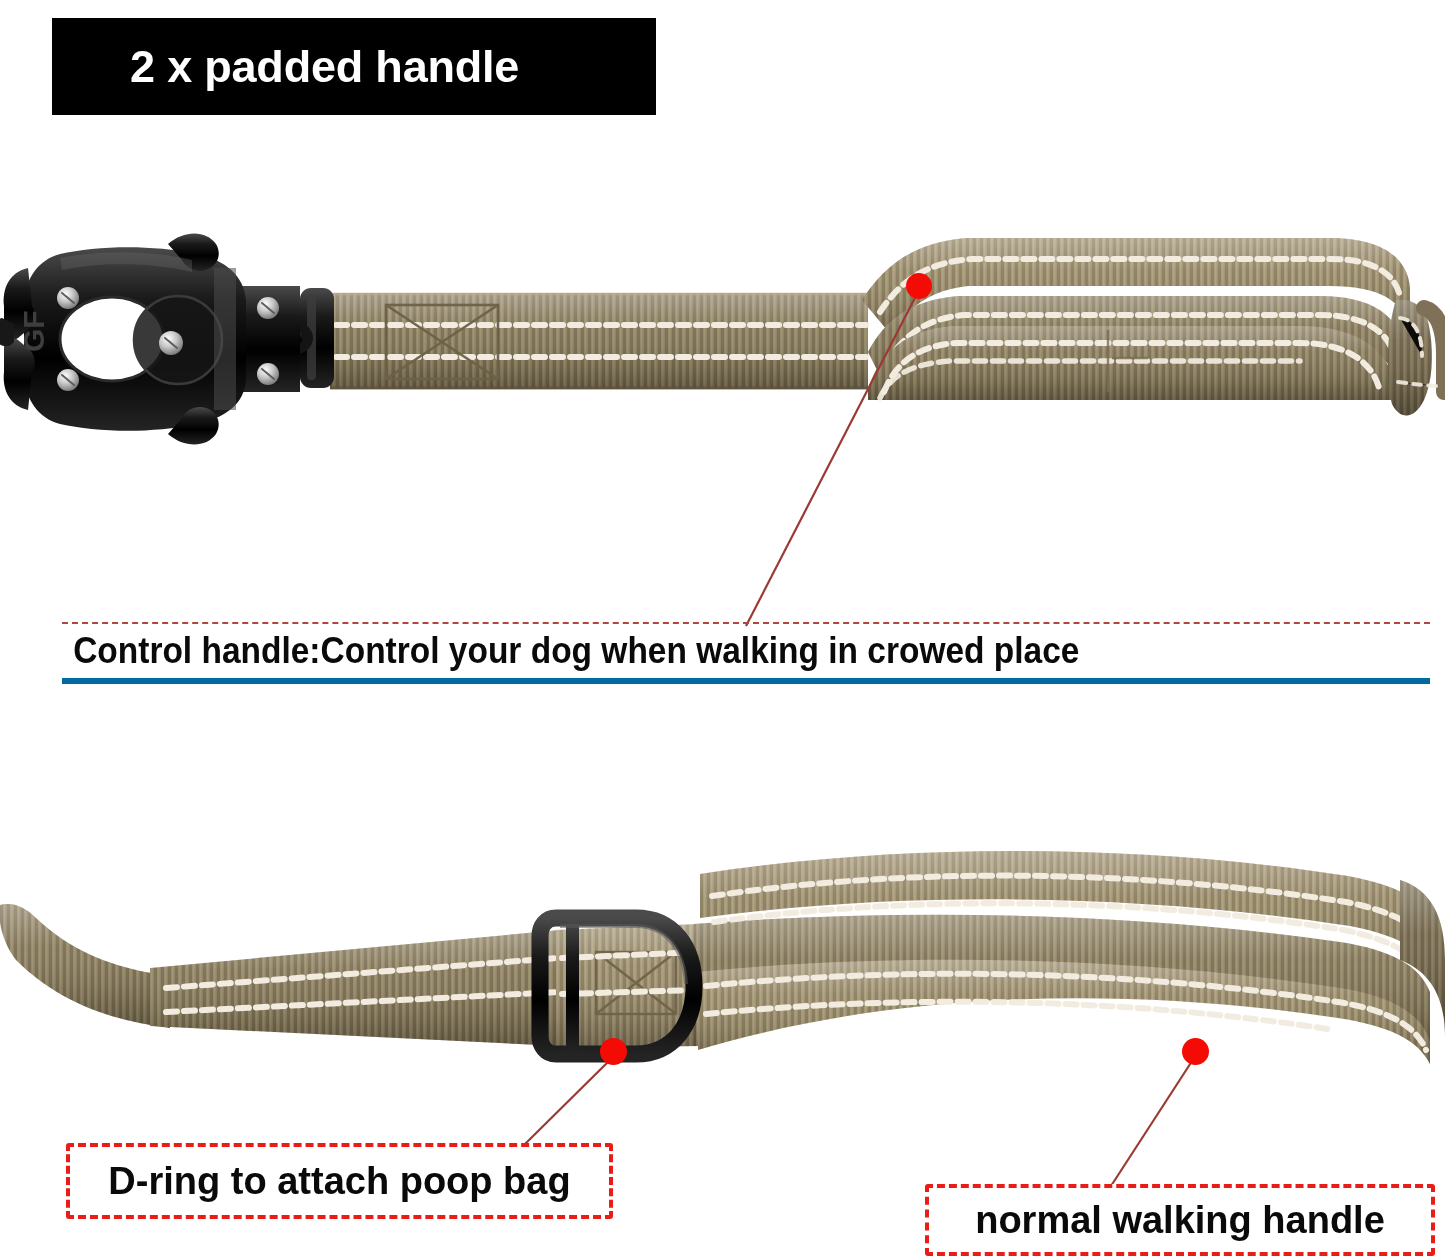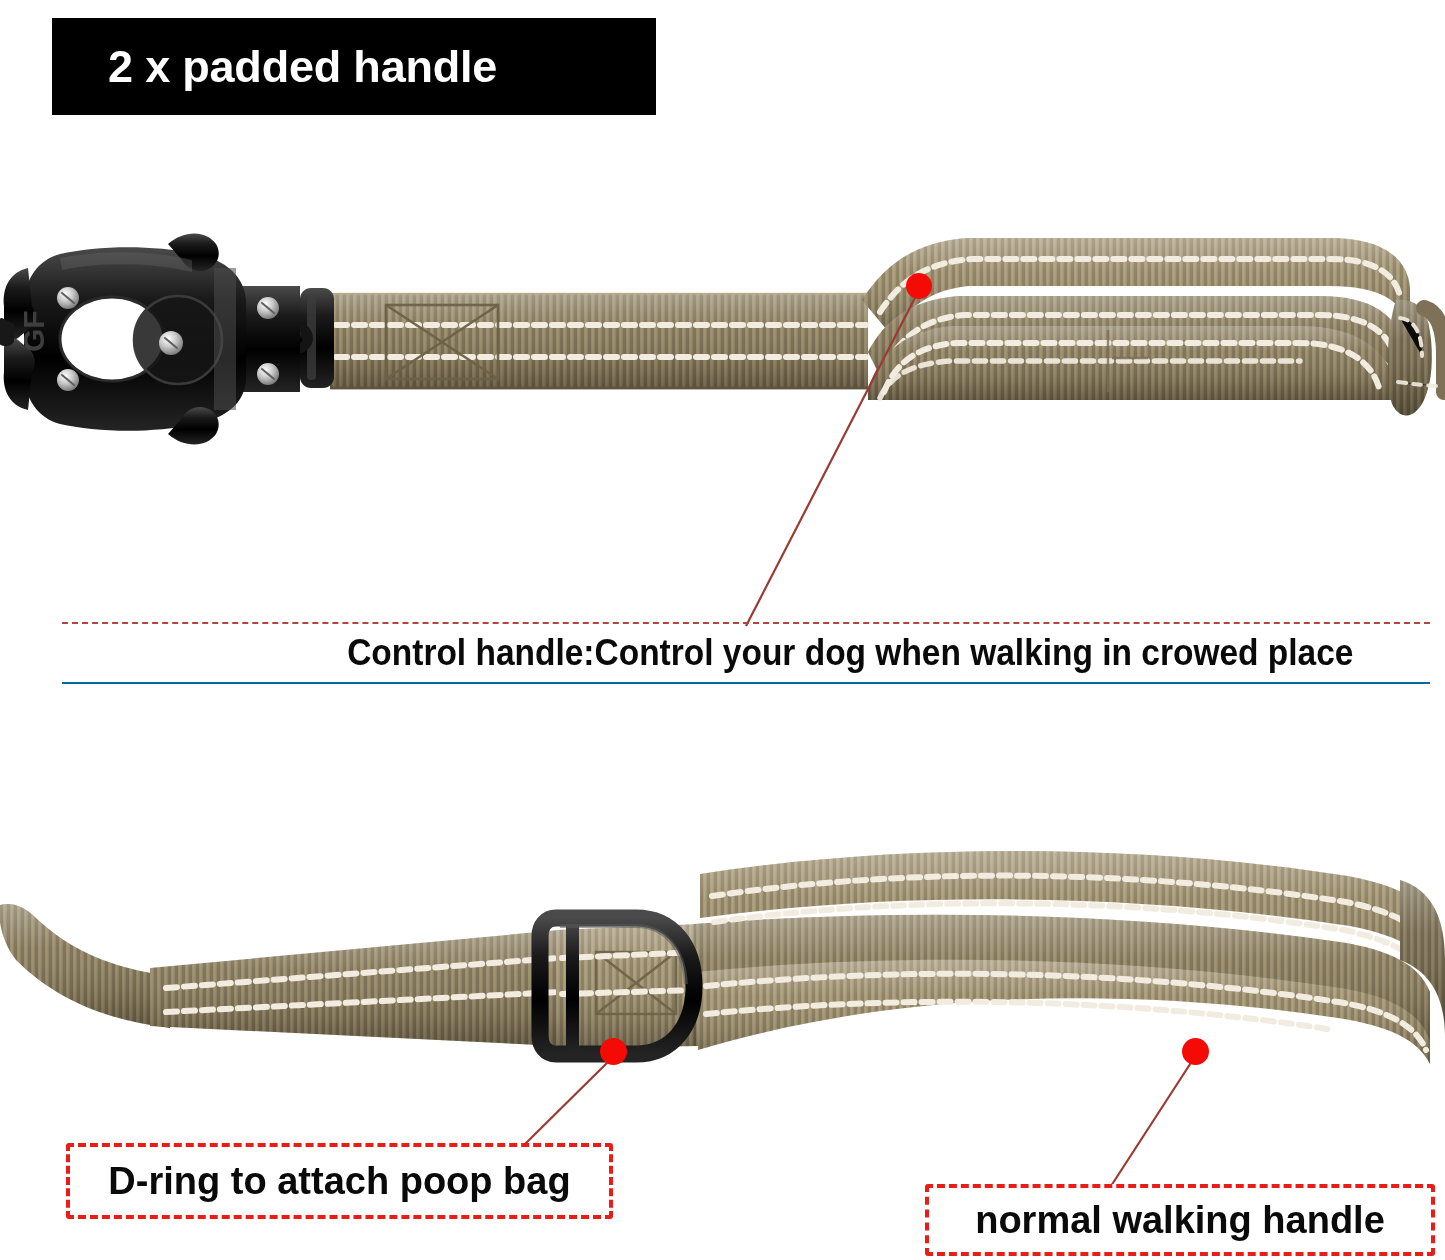--- a/index.html
+++ b/index.html
@@ -21,21 +21,21 @@
   
   #title-banner {
     position: absolute;
     left: 52px;
     top: 18px;
     width: 604px;
     height: 97px;
     background: #000000;
     display: flex;
     align-items: center;
-    padding-left: 56px;
+    padding-left: 78px;
     box-sizing: border-box;
   }
   #title-banner .txt {
     color: #ffffff;
     font-size: 45px;
     font-weight: bold;
     letter-spacing: -0.2px;
     font-family: "Liberation Sans", sans-serif;
   }
 
@@ -51,24 +51,23 @@
 
   
   #callout-control {
     position: absolute;
     left: 62px;
     top: 622px;
     width: 1368px;
     height: 62px;
     box-sizing: border-box;
     border-top: 2px dashed #b4453c;
-    border-bottom: 2px solid #0369a1;
+    border-bottom: 6px solid #0369a1;
     display: flex;
     align-items: center;
-    justify-content: flex-end;
   }
   #callout-control .txt {
     font-size: 36px;
     font-weight: bold;
     color: #0a0a0a;
     white-space: nowrap;
     transform: scaleX(0.93);
     transform-origin: left center;
     padding-left: 12px;
     font-family: "Liberation Sans", sans-serif;

